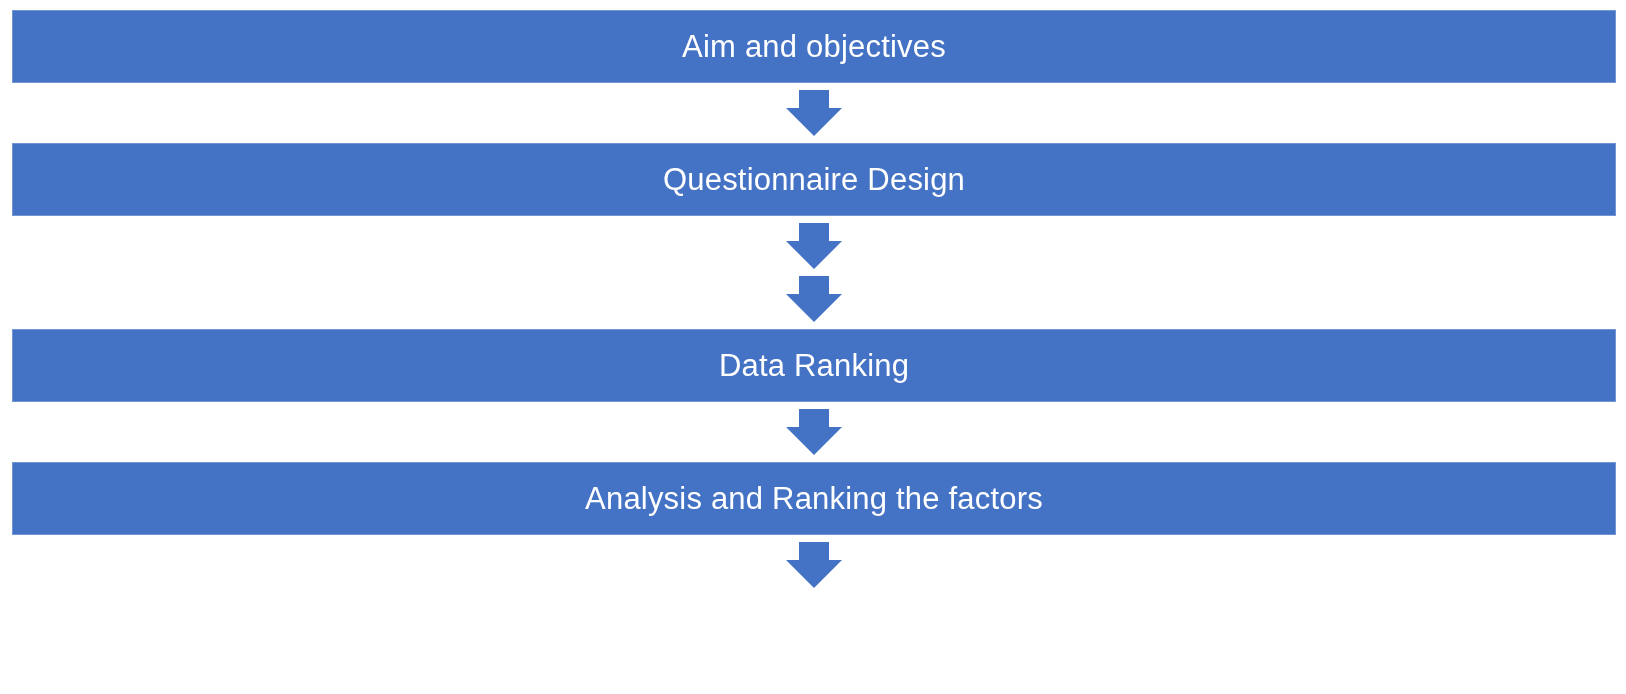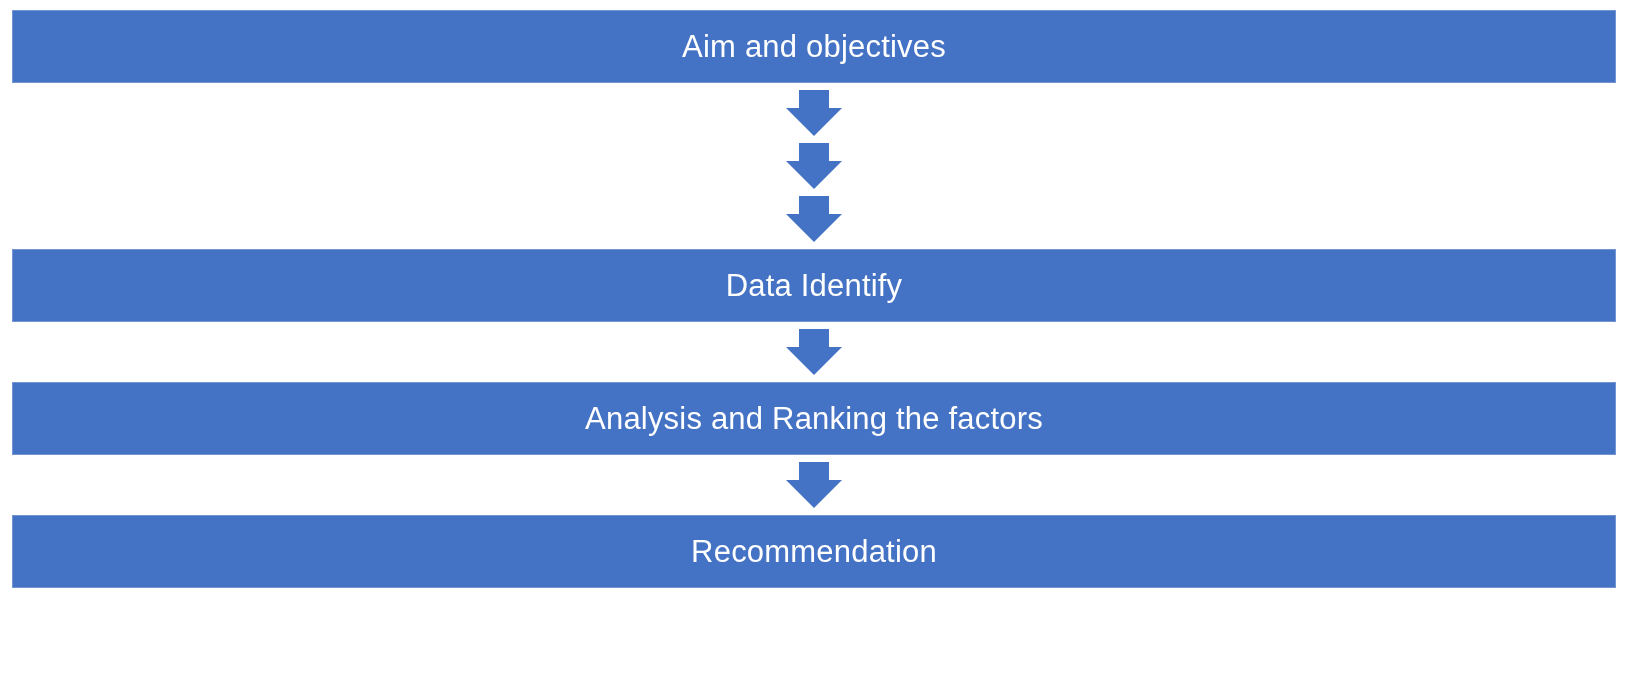--- a/index.html
+++ b/index.html
@@ -65,51 +65,51 @@
   <div class="step">
     <span class="step-label">Aim and objectives</span>
   </div>
 
   <div class="arrow-row">
     <svg class="arrow-svg" viewBox="0 0 56 46" aria-hidden="true">
       <polygon points="13,0 43,0 43,18 56,18 28,46 0,18 13,18"></polygon>
     </svg>
   </div>
 
+  <div class="step">
+    <span class="step-label">Questionnaire Design</span>
+  </div>
 
   <div class="arrow-row">
     <svg class="arrow-svg" viewBox="0 0 56 46" aria-hidden="true">
       <polygon points="13,0 43,0 43,18 56,18 28,46 0,18 13,18"></polygon>
     </svg>
   </div>
 
 
   <div class="arrow-row">
     <svg class="arrow-svg" viewBox="0 0 56 46" aria-hidden="true">
       <polygon points="13,0 43,0 43,18 56,18 28,46 0,18 13,18"></polygon>
     </svg>
   </div>
 
   <div class="step">
-    <span class="step-label">Data Identify</span>
+    <span class="step-label">Data Ranking</span>
   </div>
 
   <div class="arrow-row">
     <svg class="arrow-svg" viewBox="0 0 56 46" aria-hidden="true">
       <polygon points="13,0 43,0 43,18 56,18 28,46 0,18 13,18"></polygon>
     </svg>
   </div>
 
   <div class="step">
     <span class="step-label">Analysis and Ranking the factors</span>
   </div>
 
   <div class="arrow-row">
     <svg class="arrow-svg" viewBox="0 0 56 46" aria-hidden="true">
       <polygon points="13,0 43,0 43,18 56,18 28,46 0,18 13,18"></polygon>
     </svg>
   </div>
 
-  <div class="step">
-    <span class="step-label">Recommendation</span>
-  </div>
 
 </div>
 
 </body></html>

